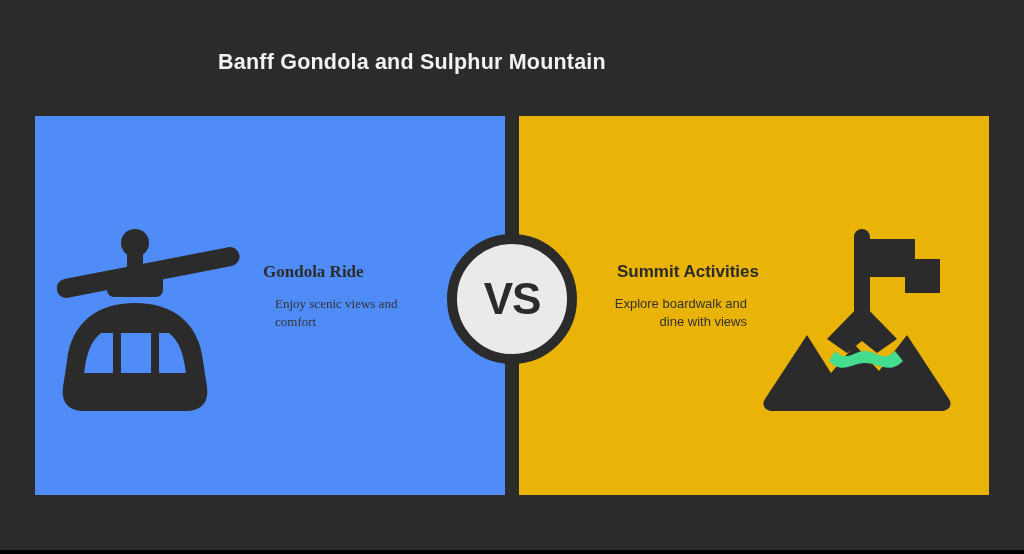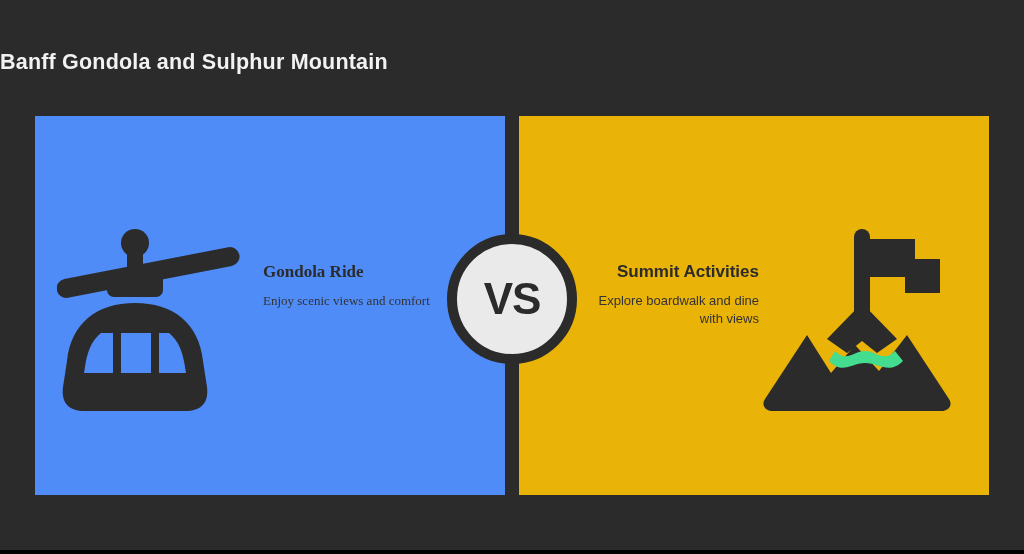--- a/index.html
+++ b/index.html
@@ -26,21 +26,21 @@
     height: 4px;
     background: #000000;
   }
 
   
   #page-title {
     position: absolute;
     left: 0;
     top: 50px;
     width: 824px;
-    text-align: left;
+    text-align: center;
     font-size: 21.5px;
     font-weight: bold;
     color: #f2f2f2;
     letter-spacing: 0.2px;
     white-space: nowrap;
   }
 
   
   .panel {
     position: absolute;
@@ -84,21 +84,21 @@
     font-weight: bold;
     color: #2b2b2b;
     line-height: 23px;
     margin: 0 0 9px 0;
   }
   .panel-sub {
     font-size: 13px;
     font-weight: normal;
     color: #333333;
     line-height: 18px;
-    margin: 0;
+    margin: 12px;
   }
 
   
   .panel-icon {
     position: absolute;
     top: 95px;
   }
   #icon-gondola-wrap { left: 22px; }
   #icon-mountain-wrap { left: 238px; }
   .panel-icon svg { display: block; }

